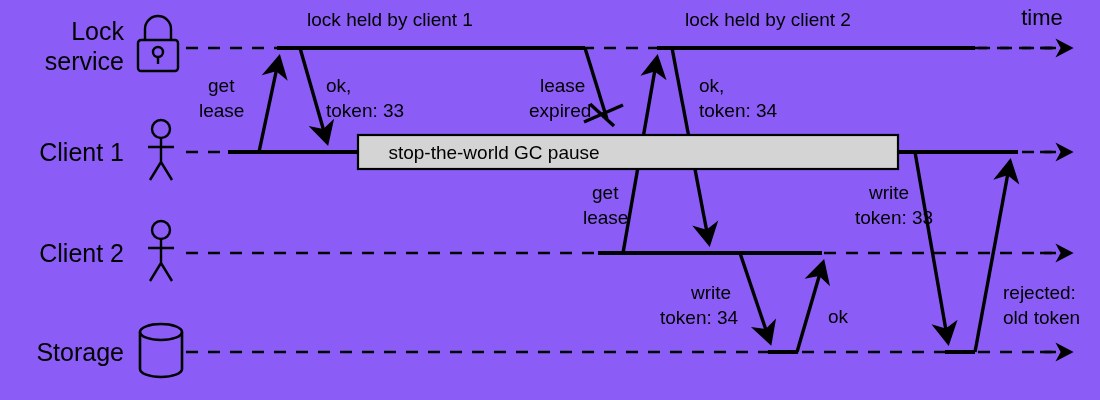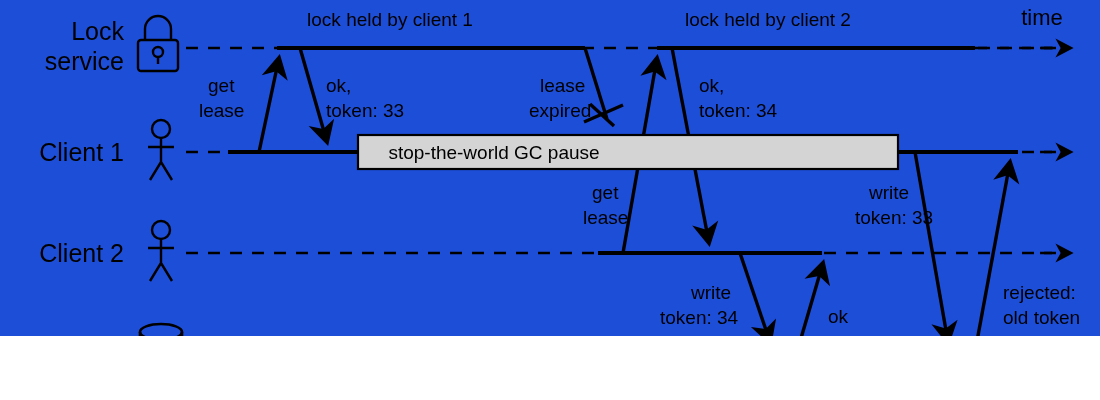--- a/index.html
+++ b/index.html
@@ -3,22 +3,22 @@
 <meta charset="utf-8">
 <style>
   html, body {
     margin: 0;
     padding: 0;
     background: #ffffff;
   }
   #diagram-root {
     position: relative;
     width: 1100px;
-    height: 336px;
-    background: #1d4ed8;
+    height: 400px;
+    background: #8b5cf6;
     font-family: "Liberation Sans", sans-serif;
     overflow: hidden;
   }
   svg.canvas {
     position: absolute;
     top: 0;
     left: 0;
     width: 1100px;
     height: 400px;
   }

